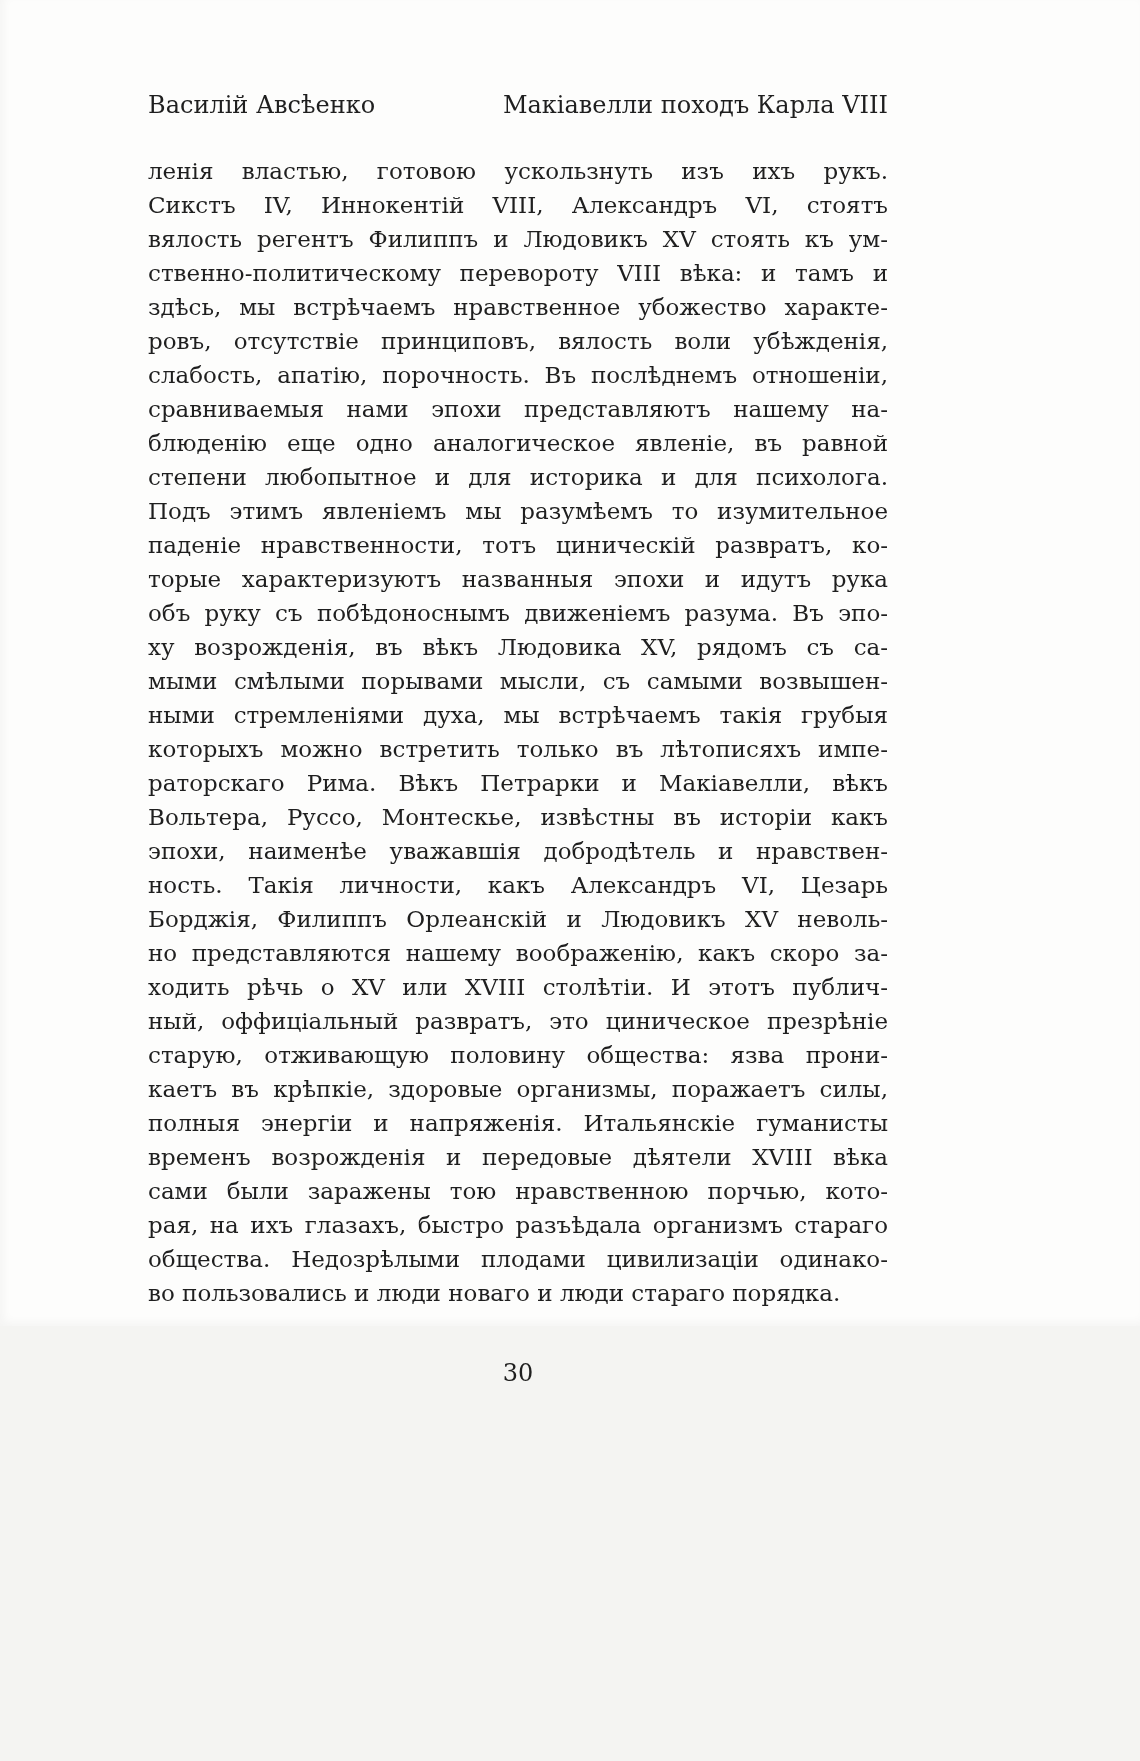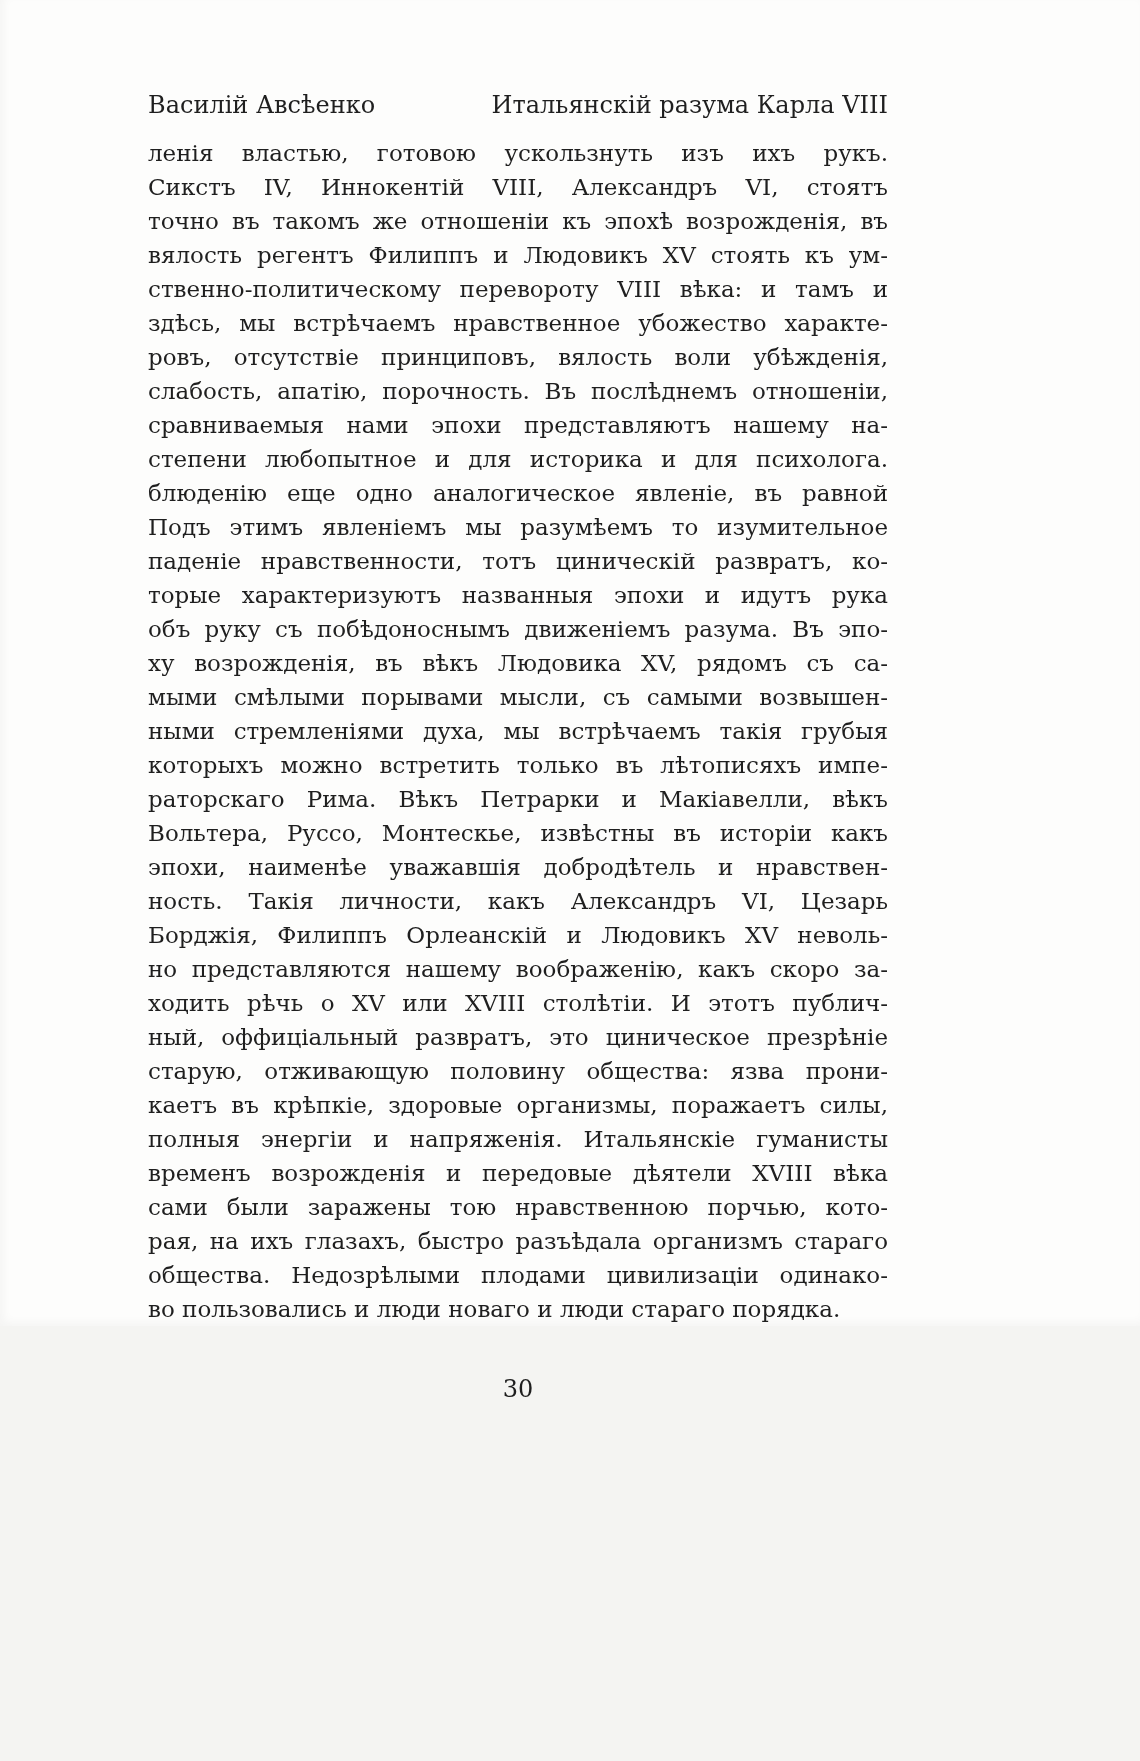--- a/index.html
+++ b/index.html
@@ -25,21 +25,21 @@
   }
   .header {
     display: flex;
     justify-content: space-between;
     align-items: baseline;
     font-size: 24px;
     line-height: 34px;
     white-space: nowrap;
   }
   .body {
-    margin-top: 14px;
+    margin-top: 32px;
     font-size: 23px;
     line-height: 34px;
   }
   .body-line {
     text-align: justify;
     text-align-last: justify;
     white-space: normal;
   }
   .body-line:last-child {
     text-align-last: left;
@@ -50,35 +50,34 @@
     font-size: 24px;
     line-height: 34px;
   }
 </style>
 </head>
 <body>
 
 <div class="page">
   <div class="header">
     <span class="author">Василій Авсѣенко</span>
-    <span class="title">Итальянскій разума Карла VIII</span>
+    <span class="title">Макіавелли походъ Карла VIII</span>
   </div>
 
   <div class="body">
       <div class="body-line">ленія властью, готовою ускользнуть изъ ихъ рукъ.</div>
       <div class="body-line">Сикстъ IV, Иннокентій VIII, Александръ VI, стоятъ</div>
-      <div class="body-line">точно въ такомъ же отношеніи къ эпохѣ возрожденія, въ</div>
       <div class="body-line">вялость регентъ Филиппъ и Людовикъ XV стоять къ ум-</div>
       <div class="body-line">ственно-политическому перевороту VIII вѣка: и тамъ и</div>
       <div class="body-line">здѣсь, мы встрѣчаемъ нравственное убожество характе-</div>
       <div class="body-line">ровъ, отсутствіе принциповъ, вялость воли убѣжденія,</div>
       <div class="body-line">слабость, апатію, порочность. Въ послѣднемъ отношеніи,</div>
       <div class="body-line">сравниваемыя нами эпохи представляютъ нашему на-</div>
+      <div class="body-line">блюденію еще одно аналогическое явленіе, въ равной</div>
       <div class="body-line">степени любопытное и для историка и для психолога.</div>
-      <div class="body-line">блюденію еще одно аналогическое явленіе, въ равной</div>
       <div class="body-line">Подъ этимъ явленіемъ мы разумѣемъ то изумительное</div>
       <div class="body-line">паденіе нравственности, тотъ циническій развратъ, ко-</div>
       <div class="body-line">торые характеризуютъ названныя эпохи и идутъ рука</div>
       <div class="body-line">объ руку съ побѣдоноснымъ движеніемъ разума. Въ эпо-</div>
       <div class="body-line">ху возрожденія, въ вѣкъ Людовика XV, рядомъ съ са-</div>
       <div class="body-line">мыми смѣлыми порывами мысли, съ самыми возвышен-</div>
       <div class="body-line">ными стремленіями духа, мы встрѣчаемъ такія грубыя</div>
       <div class="body-line">которыхъ можно встретить только въ лѣтописяхъ импе-</div>
       <div class="body-line">раторскаго Рима. Вѣкъ Петрарки и Макіавелли, вѣкъ</div>
       <div class="body-line">Вольтера, Руссо, Монтескье, извѣстны въ исторіи какъ</div>

